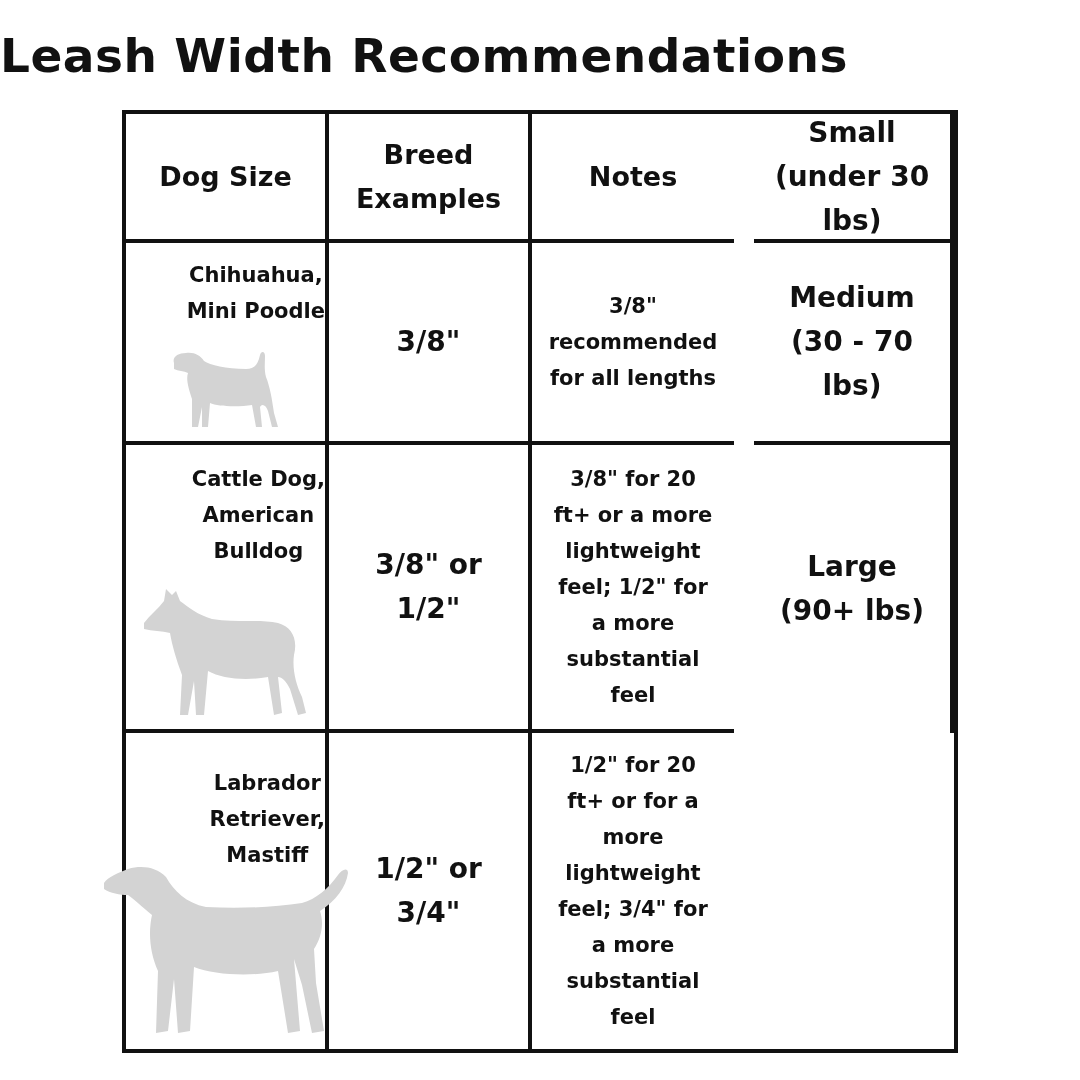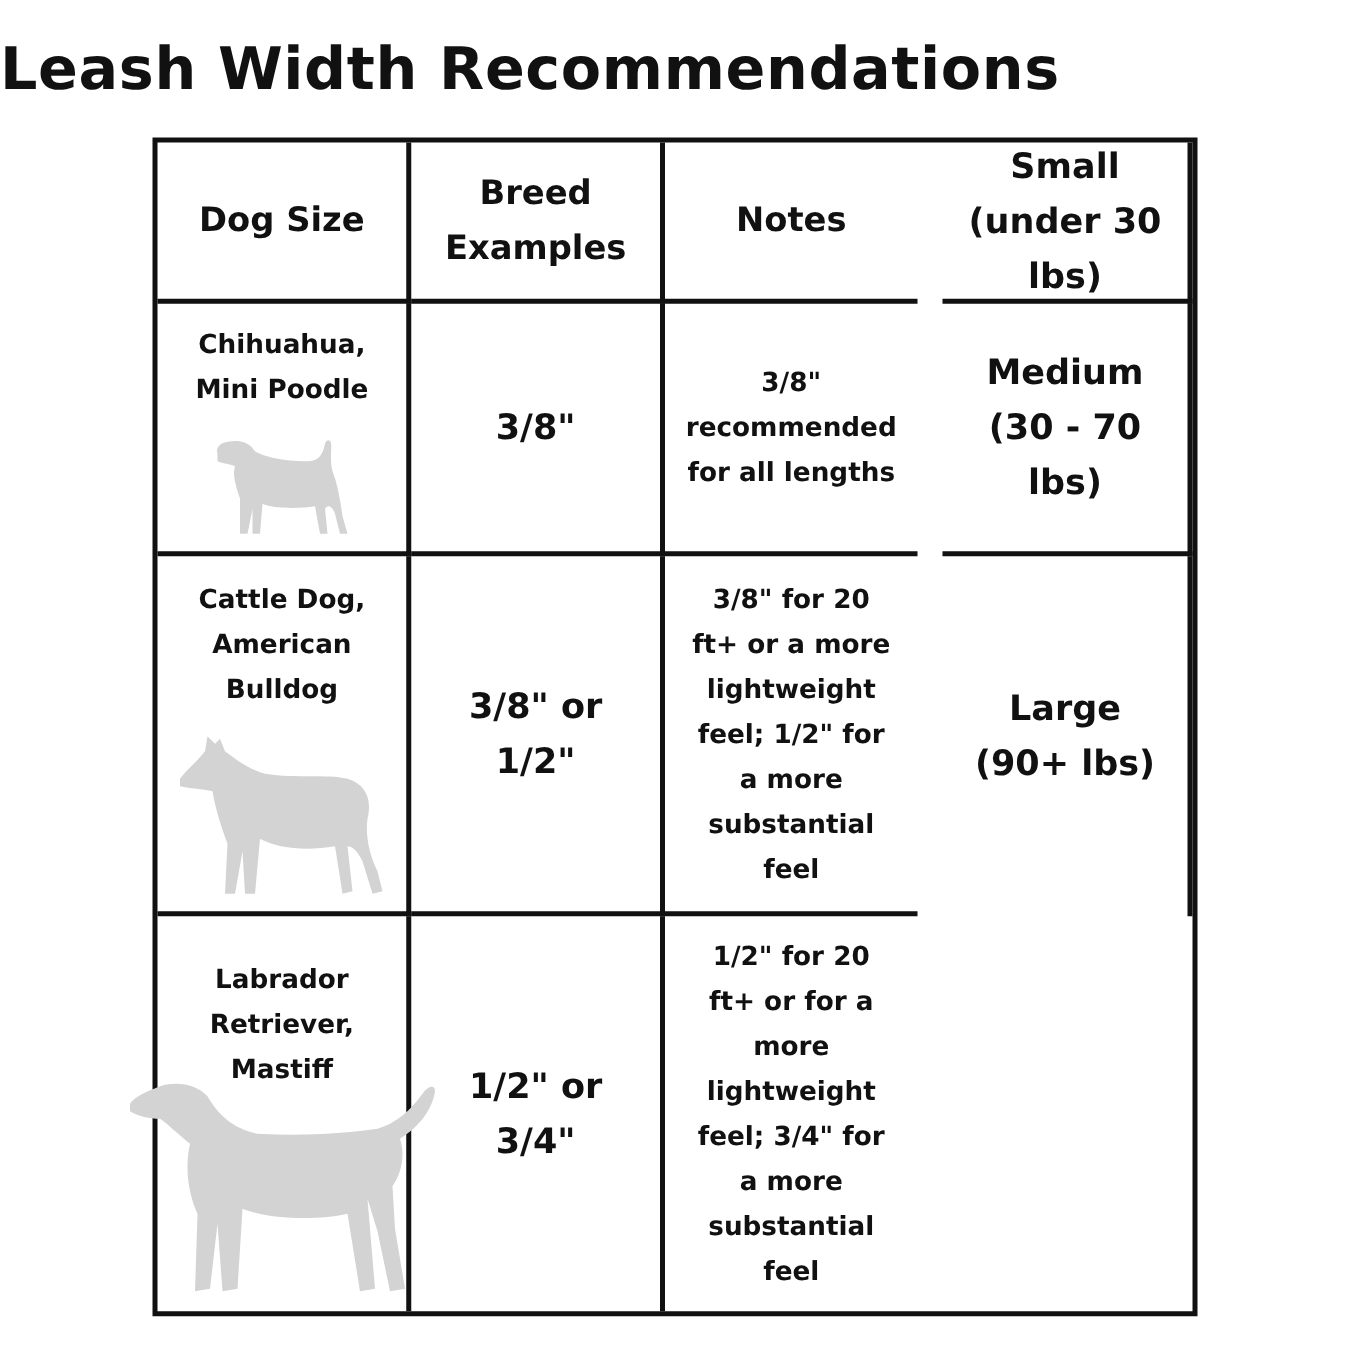--- a/index.html
+++ b/index.html
@@ -13,21 +13,21 @@
           grid-template-rows:129px 202px 288px 1fr; }
   .cell { border-right:4px solid #111; border-bottom:4px solid #111; box-sizing:border-box;
           position:relative; display:flex; align-items:center; justify-content:center;
           text-align:center; font-weight:bold; }
   .cell.last-col { border-right:none;text-align:center; }
   .cell.last-row { border-bottom:none; }
   .hdr { font-size:27px; line-height:44px; white-space:pre-line; }
   .size { font-size:28px; line-height:44px; white-space:pre-line;margin-left:20px; }
   .width { font-size:28px; line-height:44px; white-space:pre-line; }
   .note { font-size:21px; line-height:36px; white-space:pre-line; }
-  .breed-cell { align-items:flex-start; overflow:visible; }
+  .breed-cell { align-items:flex-start; overflow:visible;justify-content:flex-end; }
   .breed { font-size:21px; line-height:36px; white-space:pre-line; position:relative; z-index:2; }
   .dog { position:absolute; z-index:1; }
   .dog svg { display:block; width:100%; height:100%; }
 </style>
 </head>
 <body>
 
 <div class="title">Leash Width Recommendations</div>
 
 <div class="grid">

